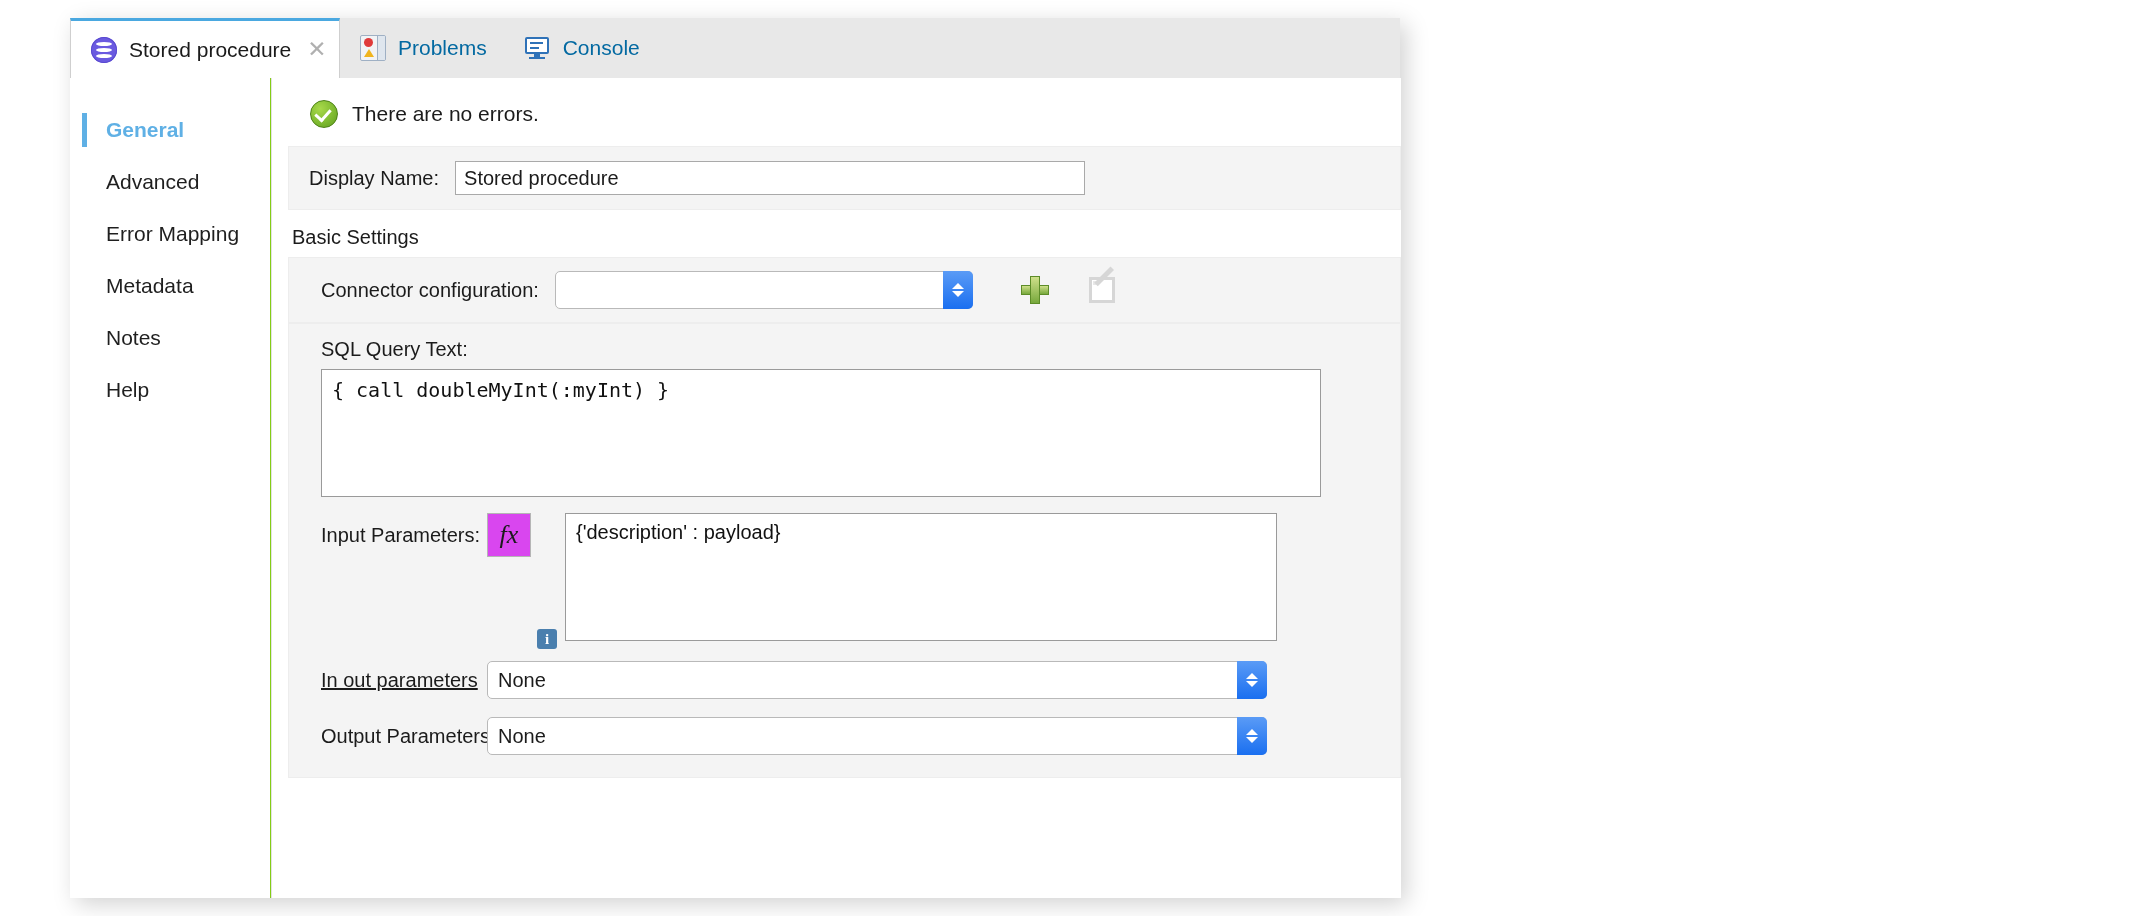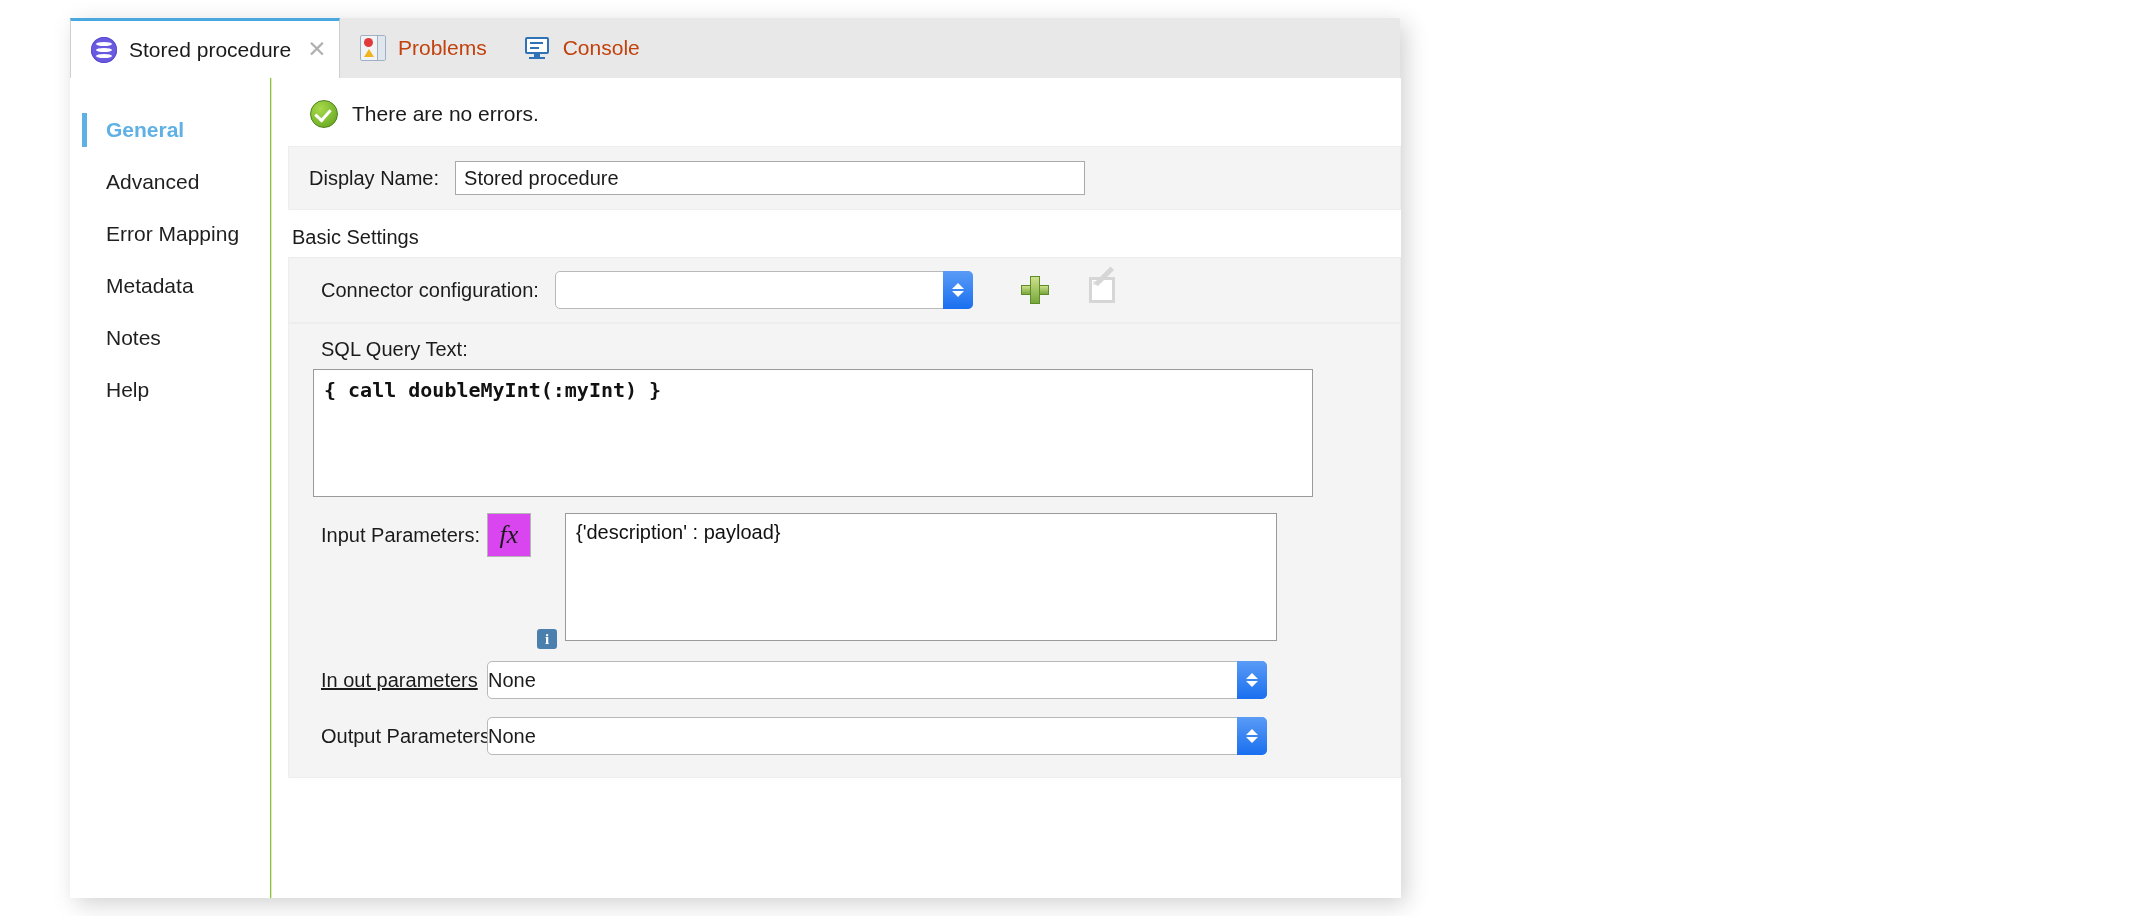--- a/index.html
+++ b/index.html
@@ -41,21 +41,21 @@
     align-items: flex-end;
   }
   .tab {
     position: relative;
     height: 60px;
     display: flex;
     align-items: center;
     padding: 0 18px 0 20px;
     box-sizing: border-box;
     font-size: 21px;
-    color: #c2410c;
+    color: #0369a1;
     cursor: default;
     gap: 12px;
   }
   .tab.active {
     background: #ffffff;
     color: #1b1b1b;
     border-left: 1px solid #cfcfcf;
     border-right: 1px solid #cfcfcf;
     border-top: 3px solid #4aa8e0;
     margin-top: -1px;
@@ -281,20 +281,21 @@
   
   .combo {
     position: relative;
     height: 38px;
     background: #ffffff;
     border: 1px solid #b9b9b9;
     border-radius: 5px;
     box-sizing: border-box;
     display: flex;
     align-items: center;
+    padding-left: 10px;
     font-size: 20px;
     color: #1b1b1b;
   }
   .combo .stepper {
     position: absolute;
     right: -1px; top: -1px; bottom: -1px;
     width: 30px;
     background: linear-gradient(#5a9bf6, #1a6ff0);
     border-radius: 0 5px 5px 0;
     display: flex;
@@ -502,21 +503,21 @@
           <span class="edit-icon">
               <span class="sq"></span>
               <span class="nib"></span>
             </span>
         </div>
 
         <div class="panel" style="padding:14px 20px 22px 20px;">
 
           <div class="field-label" style="text-align:left; padding-left:12px; padding-bottom:8px;">SQL Query Text:</div>
 
-          <div class="codearea" style="margin-left:4px; width:1000px; height:128px;font-weight:bold;">{ call doubleMyInt(:myInt) }</div>
+          <div class="codearea" style="margin-left:12px; width:1000px; height:128px;">{ call doubleMyInt(:myInt) }</div>
 
           <div class="row" style="margin-top:16px; align-items:flex-start;">
             <span class="field-label" style="width:178px; padding-left:12px; box-sizing:border-box; text-align:left; line-height:44px;">Input Parameters:</span>
             <span class="fx-btn">fx</span>
             <span style="width:34px; position:relative; height:130px;">
               <span class="info-badge" style="position:absolute; left:6px; bottom:-6px;">i</span>
             </span>
             <span class="plainarea" style="width:712px; height:128px;">{'description' : payload}</span>
           </div>
 

